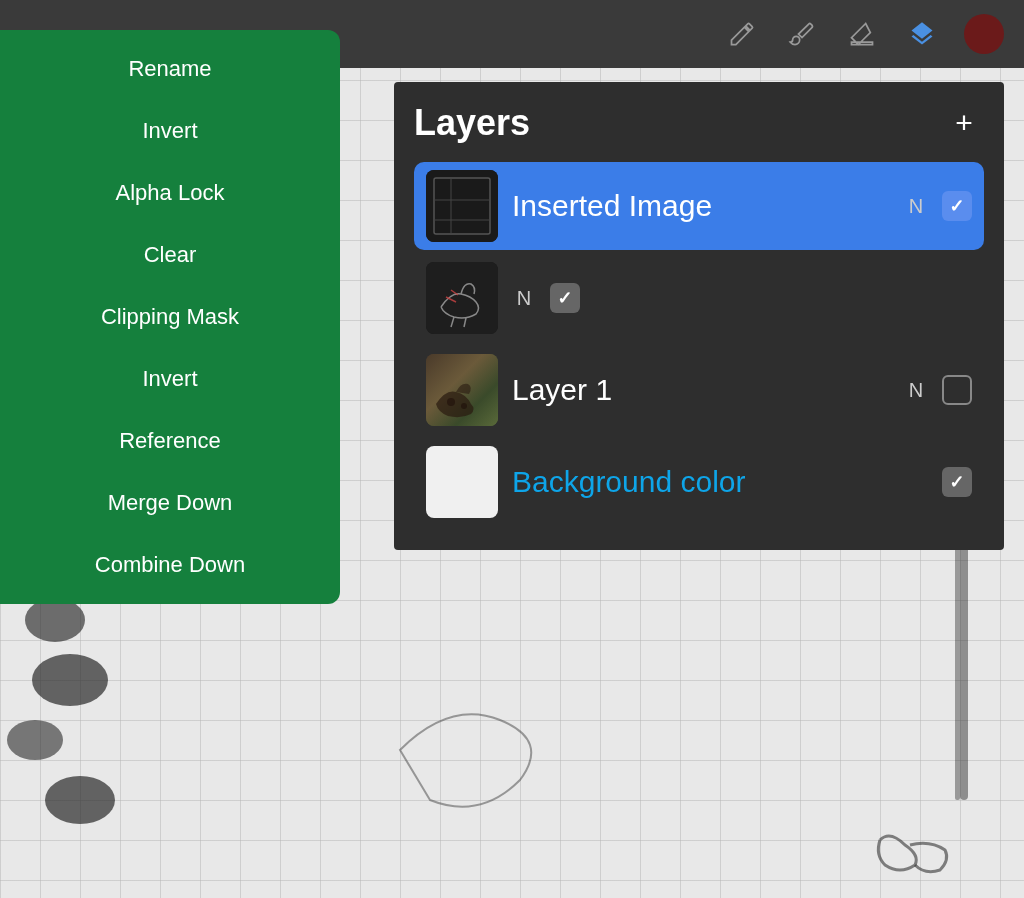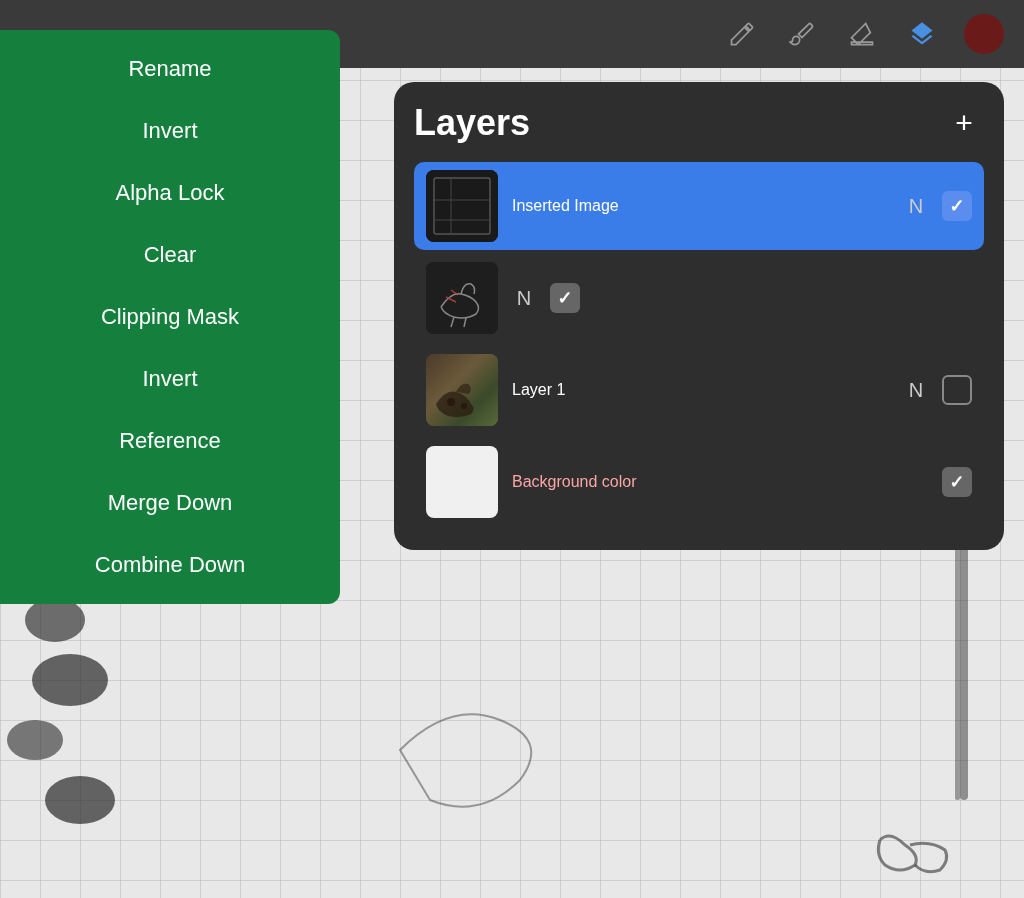--- a/index.html
+++ b/index.html
@@ -97,21 +97,21 @@
       transition: background 0.15s;
     }
 
     
     .layers-panel {
       position: absolute;
       top: 82px;
       right: 20px;
       width: 610px;
       background: #2e2e2e;
-      border-radius: 20px;
+      border-radius: 4px;
       padding: 20px;
       z-index: 150;
     }
 
     .layers-header {
       display: flex;
       align-items: center;
       justify-content: space-between;
       margin-bottom: 18px;
     }
@@ -166,21 +166,21 @@
       position: relative;
     }
 
     .layer-thumbnail.white {
       background: #f0f0f0;
     }
 
     .layer-name {
       flex: 1;
       color: #ffffff;
-      font-size: 16px;
+      font-size: 30px;
       font-weight: 500;
     }
 
     .layer-mode {
       color: #cccccc;
       font-size: 20px;
       width: 24px;
       text-align: center;
     }
 
@@ -360,19 +360,19 @@
     </div>
     <span class="layer-name">Layer 1</span>
     <span class="layer-mode">N</span>
     <div class="layer-checkbox unchecked" style="border: 2px solid #888; border-radius:6px; width:30px; height:30px;">
     </div>
   </div>
 
   <div class="layer-row">
     <div class="layer-thumbnail white" style="background:#f0f0f0; border-radius:8px;">
     </div>
-    <span class="layer-name" style="color:#fca5a5;">Background color</span>
+    <span class="layer-name" style="color:#0ea5e9;">Background color</span>
     <span class="layer-mode"></span>
     <div class="layer-checkbox checked-gray" style="background:#666; border-radius:6px; width:30px; height:30px; display:flex; align-items:center; justify-content:center;">
       <span class="checkmark">✓</span>
     </div>
   </div>
 </div>
 
 </body></html>

